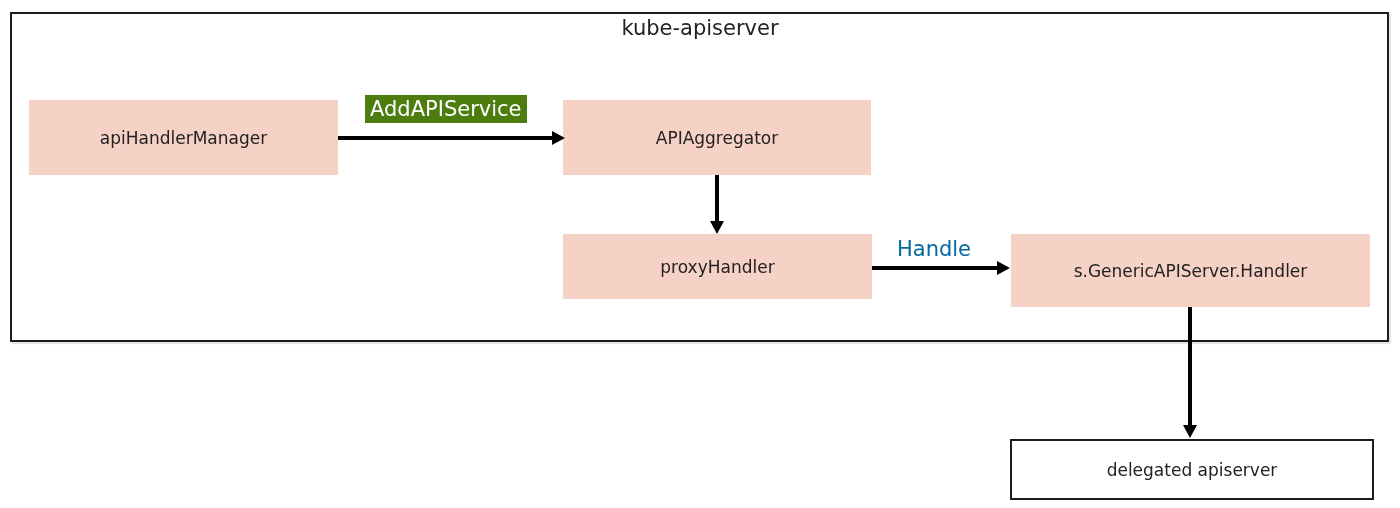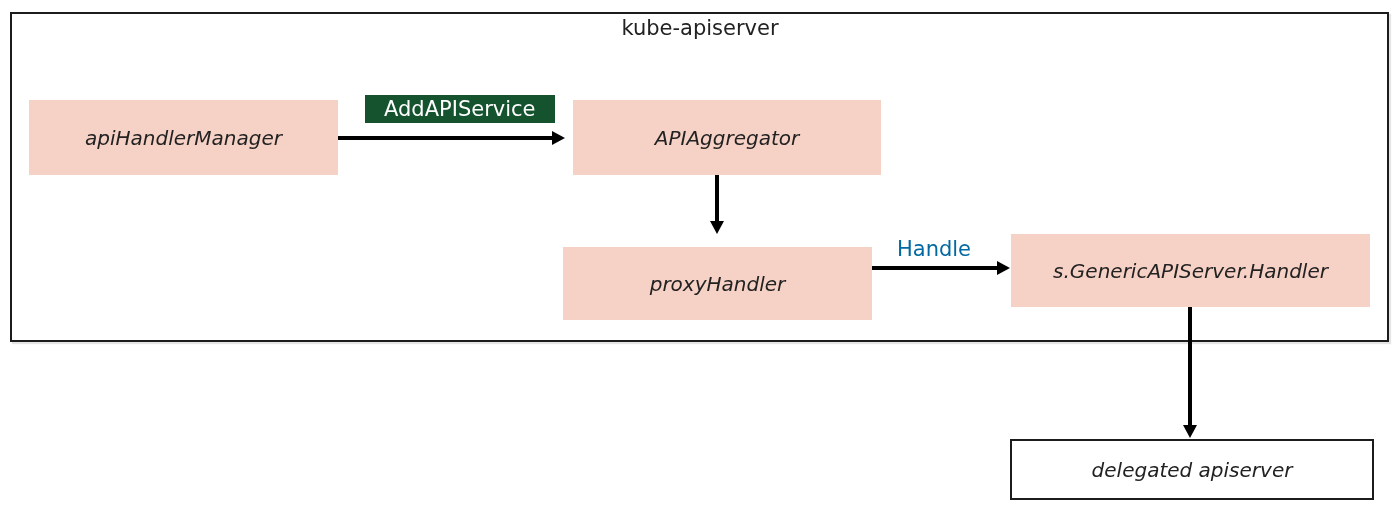--- a/index.html
+++ b/index.html
@@ -35,33 +35,32 @@
     text-align: center;
     font-size: 21px;
     color: #222222;
   }
   
   .node {
     position: absolute;
     display: flex;
     align-items: center;
     justify-content: center;
-    font-size: 20px;
+    font-size: 17px;
     color: #222222;
     background: #f6d1c5;
     text-align: center;
-    font-style: italic;
   }
   .node.plain {
     background: #ffffff;
     border: 2px solid #1c1c1c;
   }
   #n-apihandlermanager { left: 29px;   top: 100px; width: 309px; height: 75px; }
-  #n-apiaggregator     { left: 563px;  top: 100px; width: 308px; height: 75px; margin-left: 10px; }
-  #n-proxyhandler      { left: 563px;  top: 247px; width: 309px; height: 73px; }
+  #n-apiaggregator     { left: 563px;  top: 100px; width: 308px; height: 75px; }
+  #n-proxyhandler      { left: 563px;  top: 234px; width: 309px; height: 65px; }
   #n-genericapiserver  { left: 1011px; top: 234px; width: 359px; height: 73px; }
   #n-delegated         { left: 1010px; top: 439px; width: 360px; height: 57px; }
 
   
   .hline, .vline {
     position: absolute;
     background: #000000;
   }
   .arrowhead {
     position: absolute;
@@ -77,25 +76,25 @@
     border-left: 7px solid transparent;
     border-right: 7px solid transparent;
     border-top: 13px solid #000000;
   }
 
   
   .edge-label-highlight {
     position: absolute;
     left: 365px;
     top: 95px;
-    background: #14532d;
+    background: #4d7c0f;
     color: #ffffff;
     font-size: 21px;
     line-height: 28px;
-    padding: 0 19px;
+    padding: 0 5px;
   }
   .edge-label-plain {
     position: absolute;
     left: 872px;
     top: 237px;
     width: 124px;
     text-align: center;
     font-size: 21px;
     color: #0369a1;
   }

